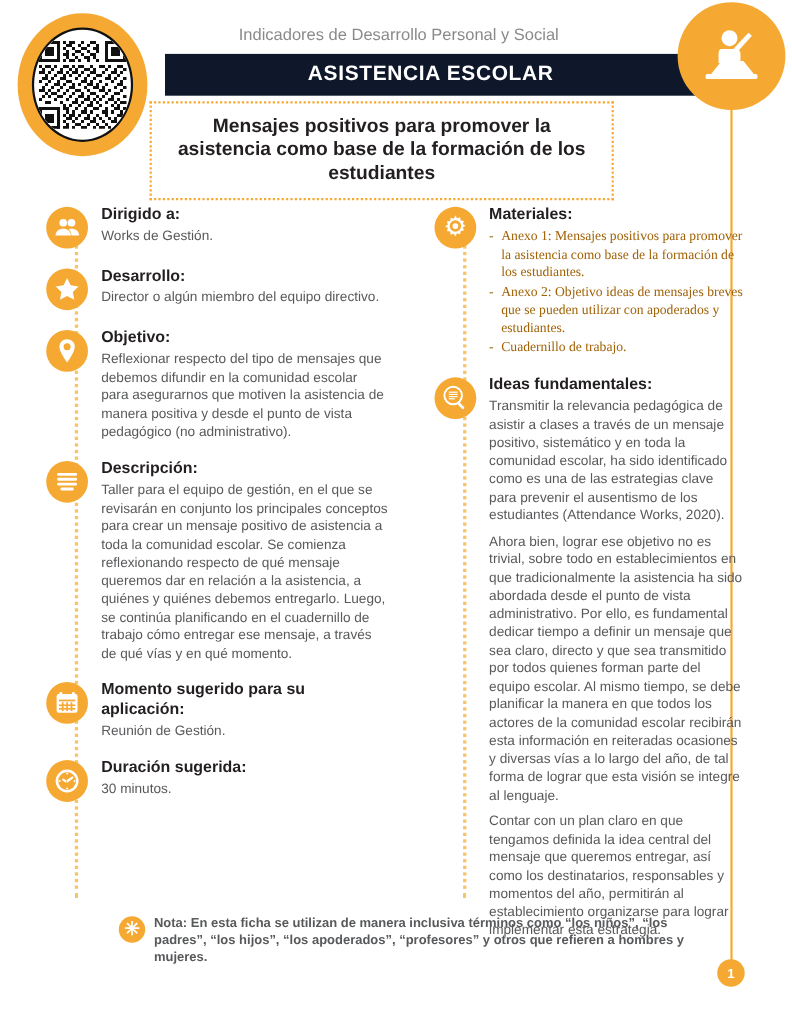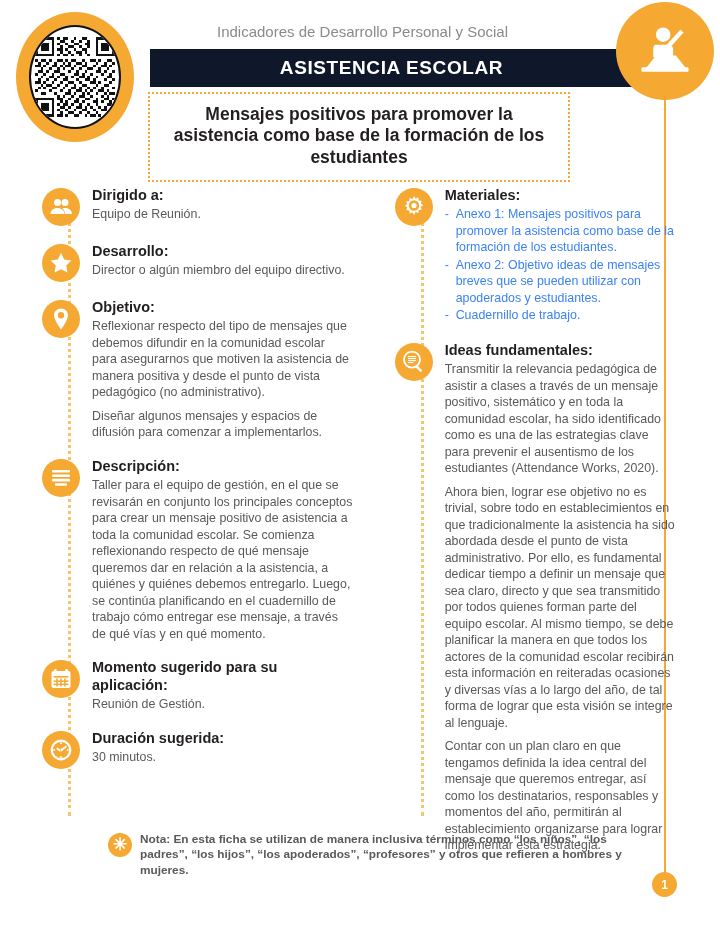--- a/index.html
+++ b/index.html
@@ -76,21 +76,21 @@
     width: 425px;
     text-align: center;
     font-size: 15px;
     color: #8a8a8a;
     z-index: 3;
   }
 
   
   .title-box {
     position: absolute;
-    left: 148px;
+    left: 136px;
     top: 92px;
     width: 422px;
     padding: 10px 12px 12px;
     border: 2px dotted #F5A933;
     text-align: center;
     z-index: 3;
   }
   .title-box .doc-title {
     font-size: 17.5px;
     font-weight: bold;
@@ -201,25 +201,26 @@
     font-size: 12.4px;
     color: #58595b;
     line-height: 1.33;
   }
   .sec-text p { margin-bottom: 7px; }
   .sec-text p:last-child { margin-bottom: 0; }
 
   .bullet-list { list-style: none; }
   .bullet-list li {
     font-size: 12.4px;
-    color: #3b82f6;
+    color: #a16207;
     line-height: 1.33;
     padding-left: 11px;
     position: relative;
     margin-bottom: 1px;
+    font-family: Liberation Serif, serif;
   }
   .bullet-list li::before {
     content: "-";
     position: absolute;
     left: 0;
     top: 0;
   }
 
   
   .note {
@@ -523,21 +524,21 @@
         <svg viewBox="0 0 24 24">
             <circle cx="8.5" cy="7.5" r="3.5"></circle>
             <circle cx="16" cy="7.5" r="3.5"></circle>
             <path d="M1.5 19c0-3.6 3.1-6 7-6s7 2.4 7 6z"></path>
             <path d="M13.5 13.3c.8-.2 1.7-.3 2.5-.3 3.9 0 7 2.4 7 6h-7c0-2.3-1-4.3-2.5-5.7z"></path>
           </svg>
       </div>
       <div class="sec-body">
         <div class="sec-head">Dirigido a:</div>
         <div class="sec-text">
-          <p>Equipo de Reunión.</p>
+          <p>Works de Gestión.</p>
         </div>
       </div>
     </div>
 
     <div class="section">
       <div class="sec-icon">
         <svg viewBox="0 0 24 24">
             <path d="M12 1.8 L15.2 8.4 L22.4 9.4 L17.2 14.4 L18.5 21.6 L12 18.2 L5.5 21.6 L6.8 14.4 L1.6 9.4 L8.8 8.4 Z"></path>
           </svg>
       </div>
@@ -553,21 +554,20 @@
       <div class="sec-icon">
         <svg viewBox="0 0 24 24">
             <path d="M12 1.5c-4 0-7 3-7 6.8 0 5 7 14.2 7 14.2s7-9.2 7-14.2c0-3.8-3-6.8-7-6.8z"></path>
             <circle cx="12" cy="8.3" r="3.2" fill="#F5A933"></circle>
           </svg>
       </div>
       <div class="sec-body">
         <div class="sec-head">Objetivo:</div>
         <div class="sec-text">
           <p>Reflexionar respecto del tipo de mensajes que debemos difundir en la comunidad escolar para asegurarnos que motiven la asistencia de manera positiva y desde el punto de vista pedagógico (no administrativo).</p>
-          <p>Diseñar algunos mensajes y espacios de difusión para comenzar a implementarlos.</p>
         </div>
       </div>
     </div>
 
     <div class="section">
       <div class="sec-icon">
         <svg viewBox="0 0 24 24">
             <rect x="3" y="4" width="18" height="2.6" rx="1"></rect>
             <rect x="3" y="8.4" width="18" height="2.6" rx="1"></rect>
             <rect x="3" y="12.8" width="18" height="2.6" rx="1"></rect>

